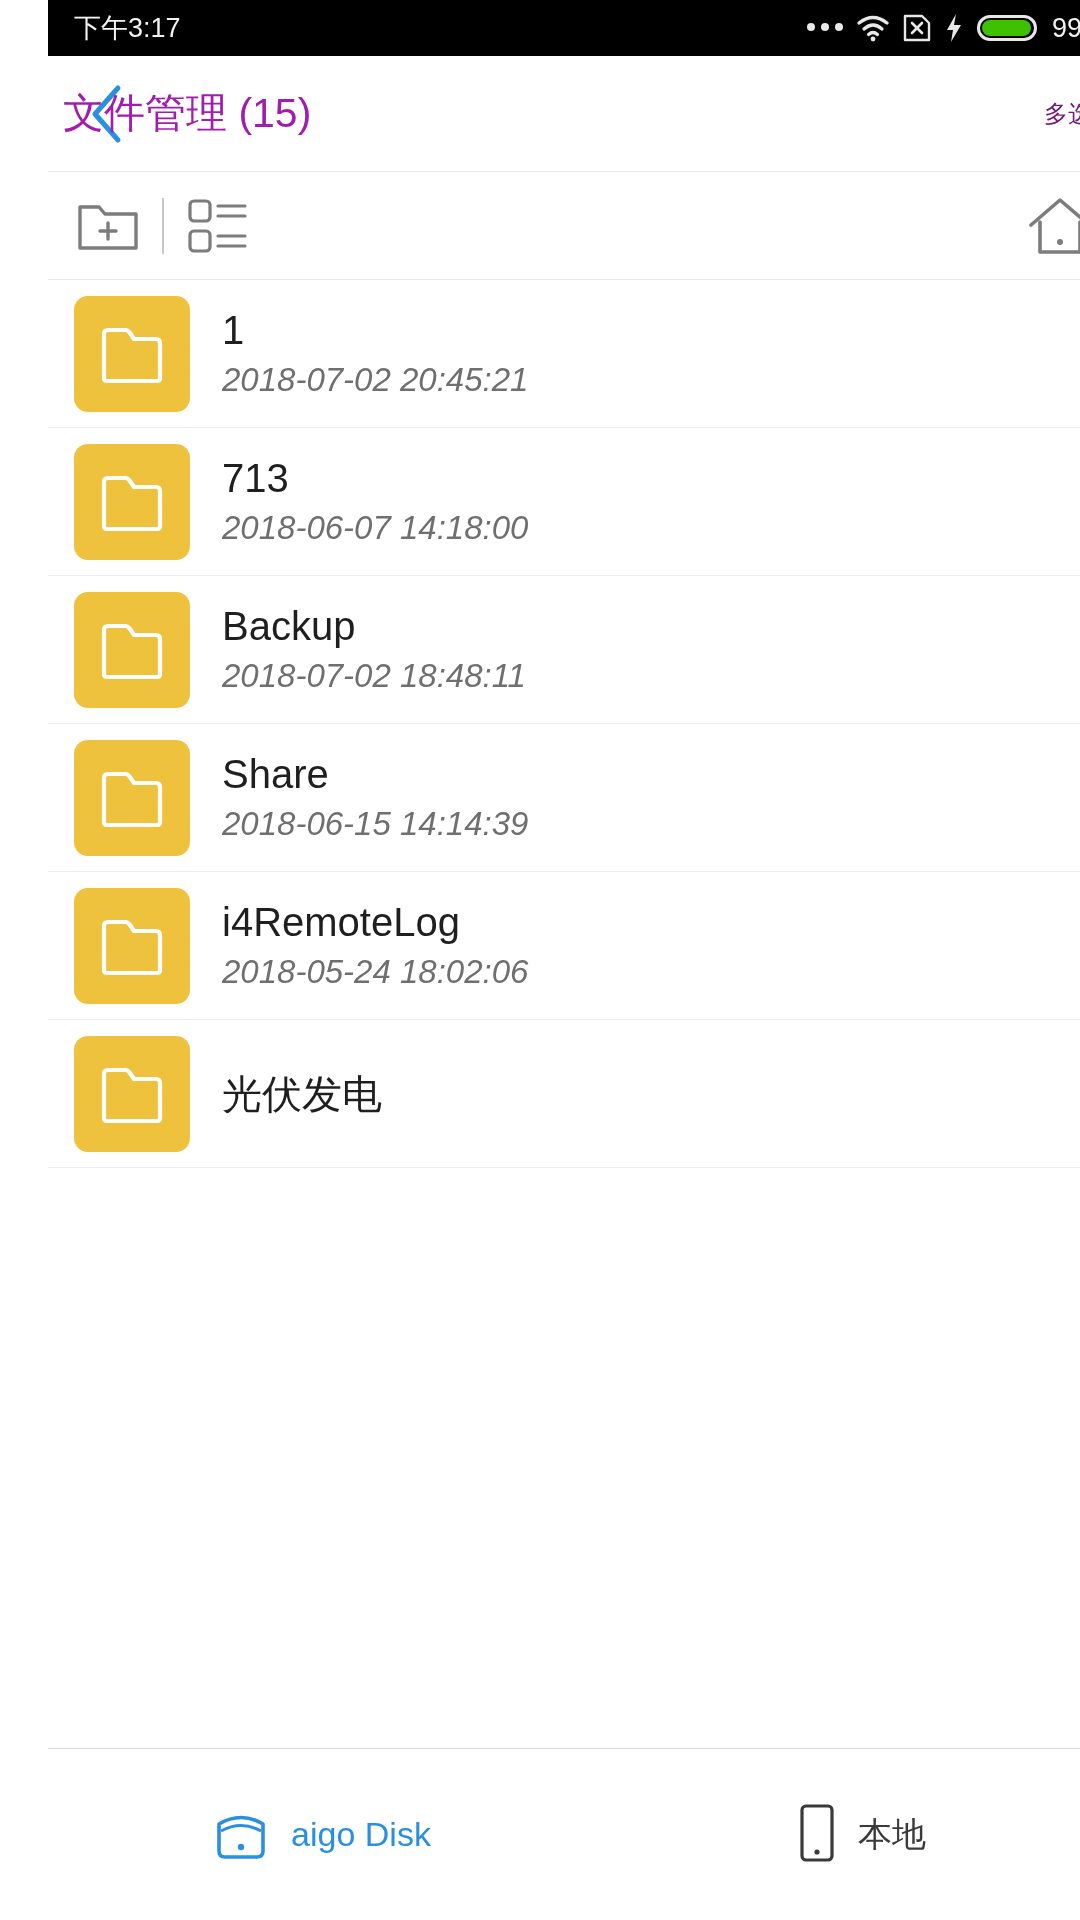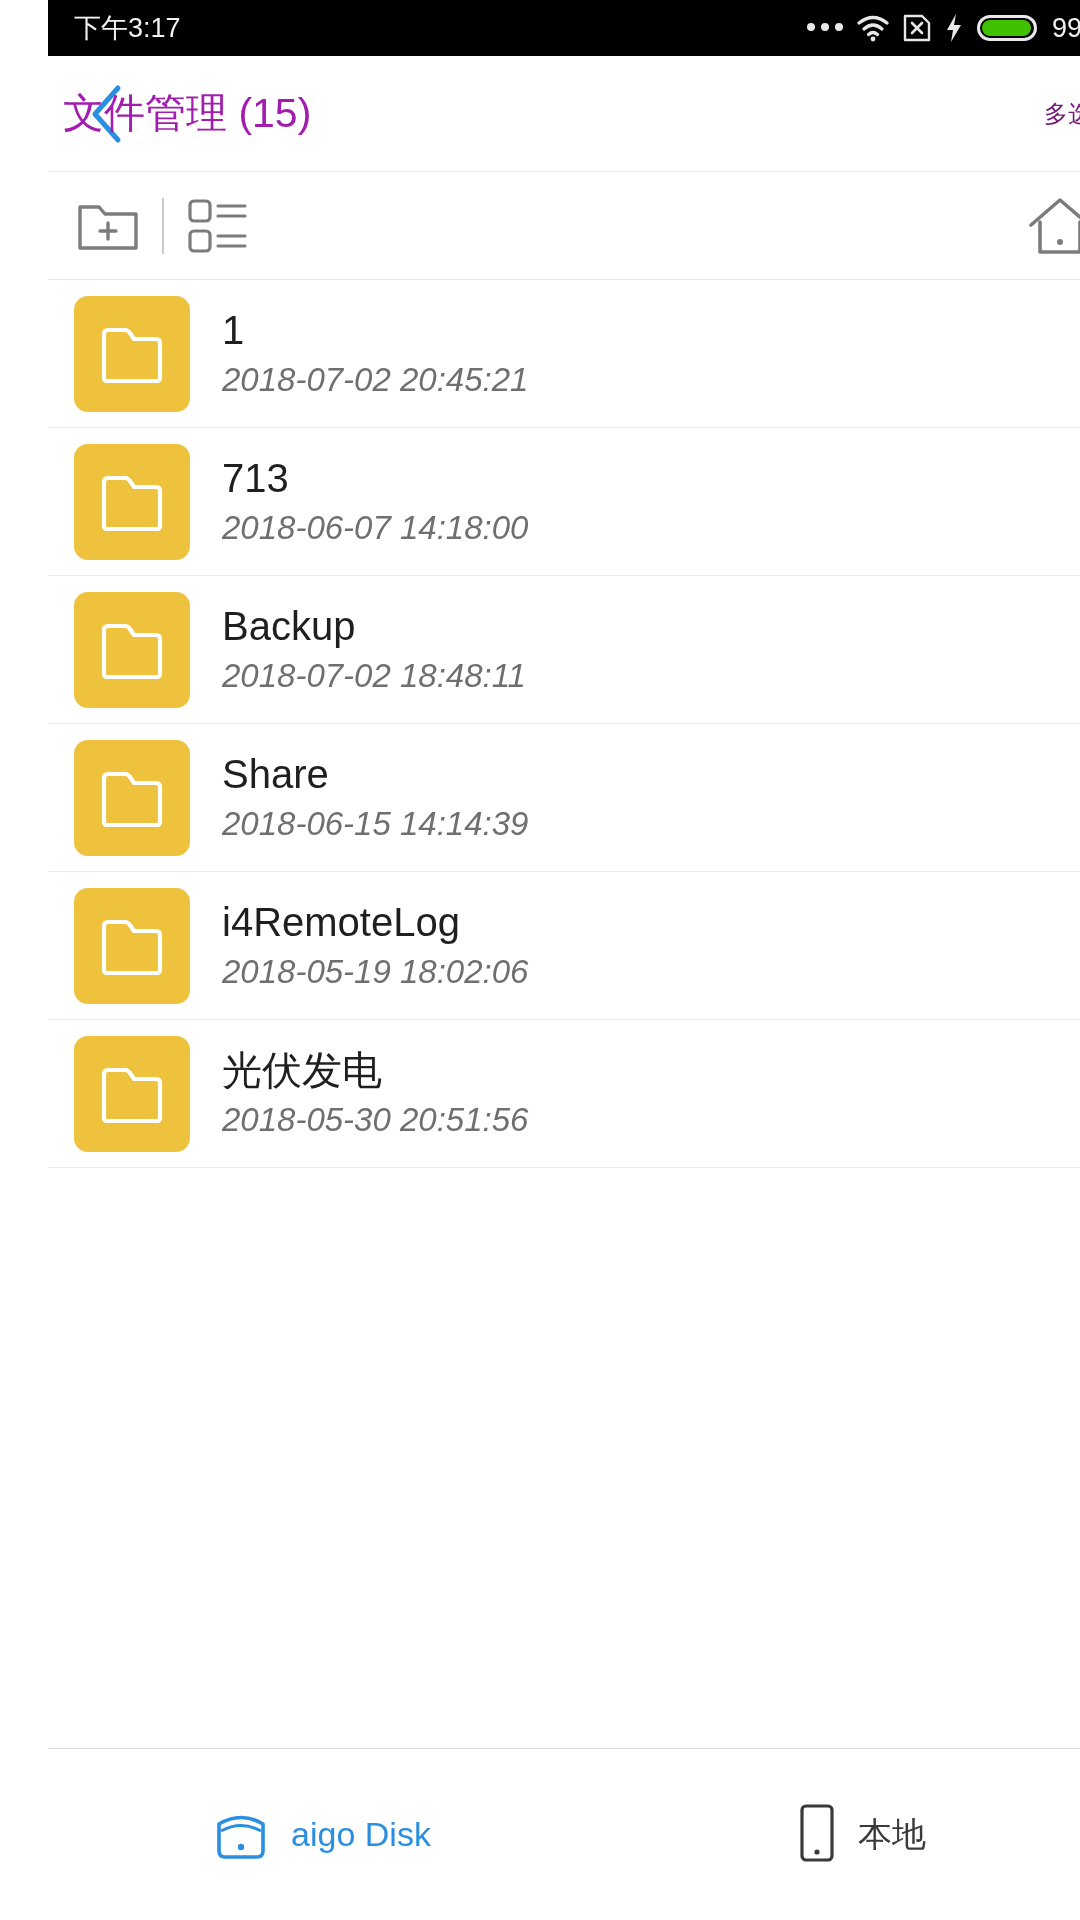--- a/index.html
+++ b/index.html
@@ -194,32 +194,31 @@
         </div>
       </div>
       <div class="row">
         <div class="folder-ico">
           <svg width="66" height="60" viewBox="0 0 66 60">
             <path d="M5 54 V10 Q5 6 9 6 H26 Q29 6 31 9 L35 15 H57 Q61 15 61 19 V54 Q61 57 58 57 H8 Q5 57 5 54 Z" stroke="#ffffff" stroke-width="4.2" fill="none" stroke-linejoin="round"></path>
           </svg>
         </div>
         <div class="row-text">
           <div class="row-name">i4RemoteLog</div>
-          <div class="row-date">2018-05-19 18:02:06</div>
+          <div class="row-date">2018-05-24 18:02:06</div>
         </div>
       </div>
       <div class="row">
         <div class="folder-ico">
           <svg width="66" height="60" viewBox="0 0 66 60">
             <path d="M5 54 V10 Q5 6 9 6 H26 Q29 6 31 9 L35 15 H57 Q61 15 61 19 V54 Q61 57 58 57 H8 Q5 57 5 54 Z" stroke="#ffffff" stroke-width="4.2" fill="none" stroke-linejoin="round"></path>
           </svg>
         </div>
         <div class="row-text">
           <div class="row-name">光伏发电</div>
-          <div class="row-date">2018-05-30 20:51:56</div>
         </div>
       </div>
     </div>
 
   <div class="bottomnav">
     <div class="nav-item active">
       <svg width="72" height="62" viewBox="0 0 72 62">
         <path d="M14 20 Q36 7 58 20 V47 Q58 53 52 53 H20 Q14 53 14 47 Z" stroke="#2a8fe0" stroke-width="3.6" fill="none" stroke-linejoin="round"></path>
         <path d="M16 27 Q36 16 56 27" stroke="#2a8fe0" stroke-width="3" fill="none"></path>
         <circle cx="36" cy="43" r="3.2" fill="#2a8fe0"></circle>

